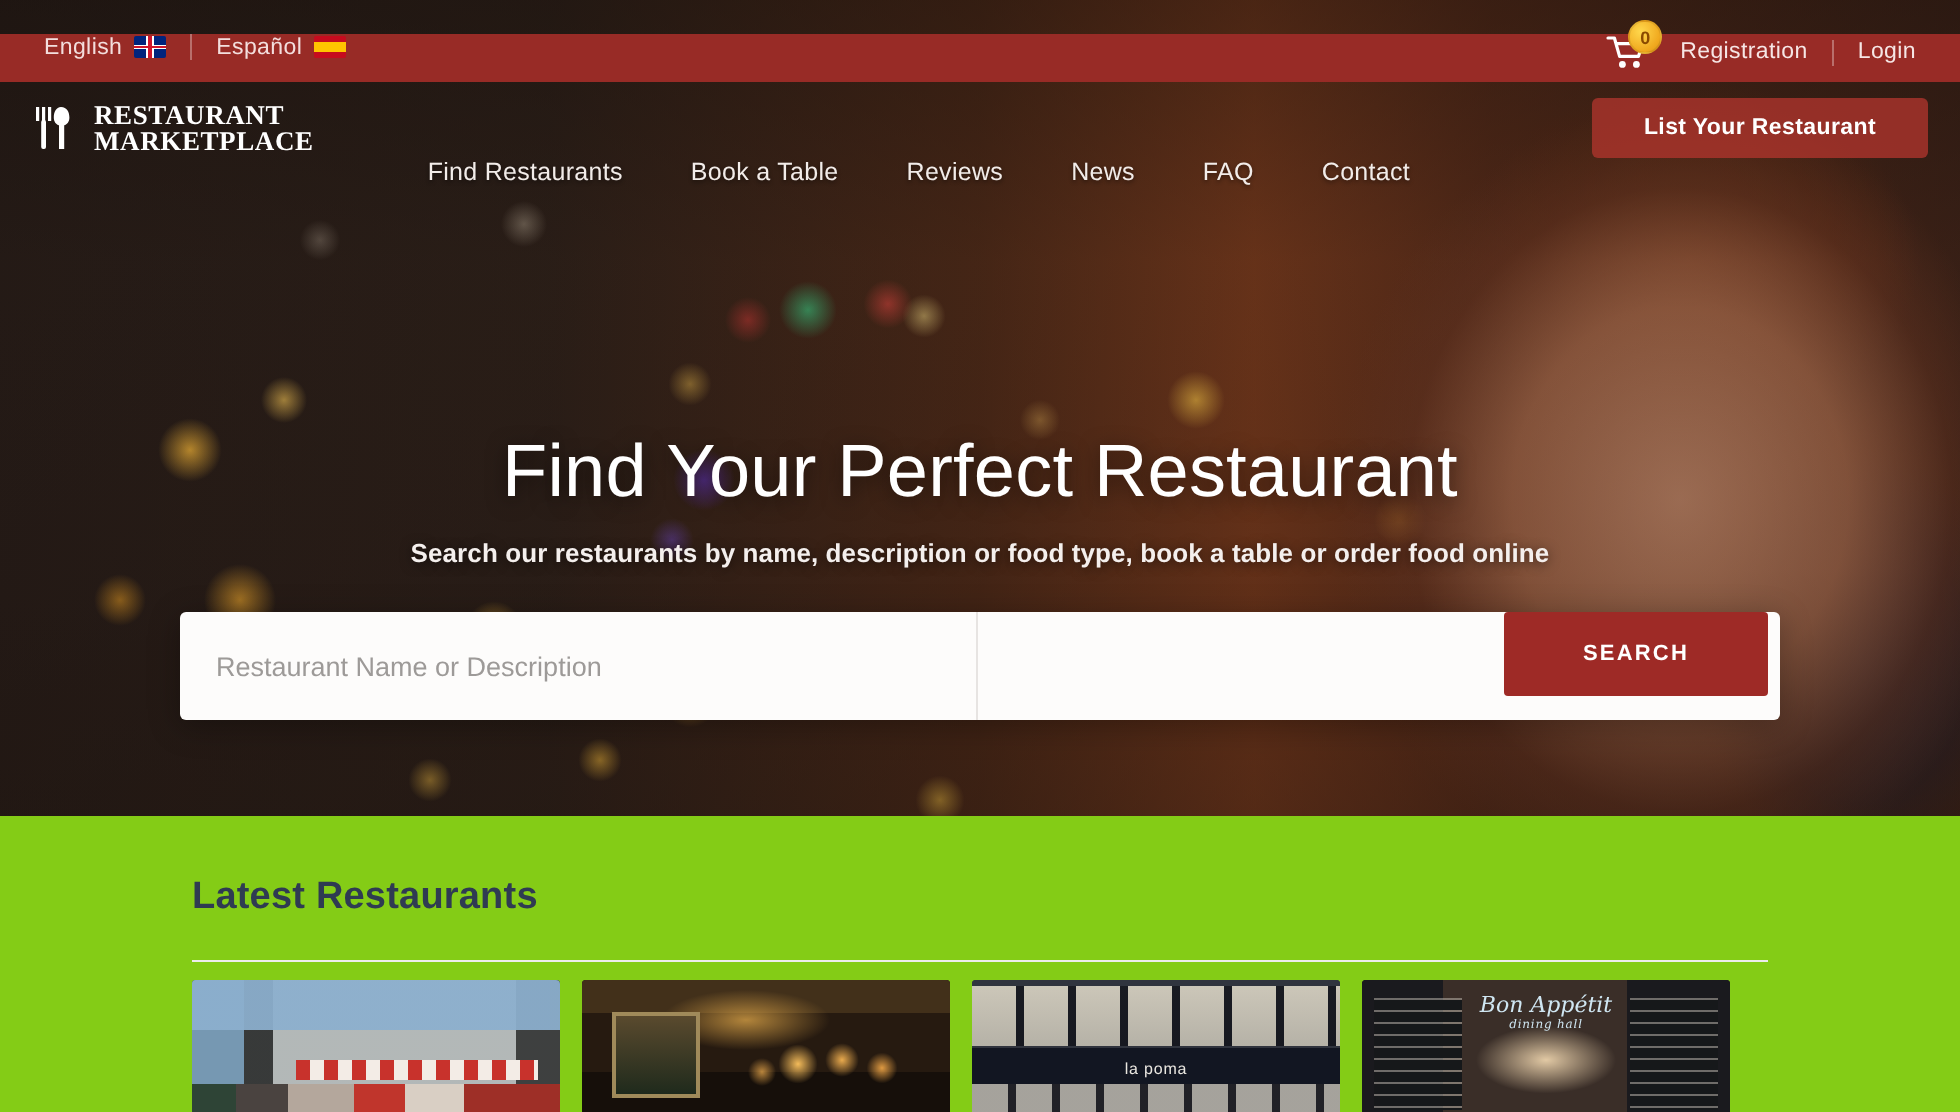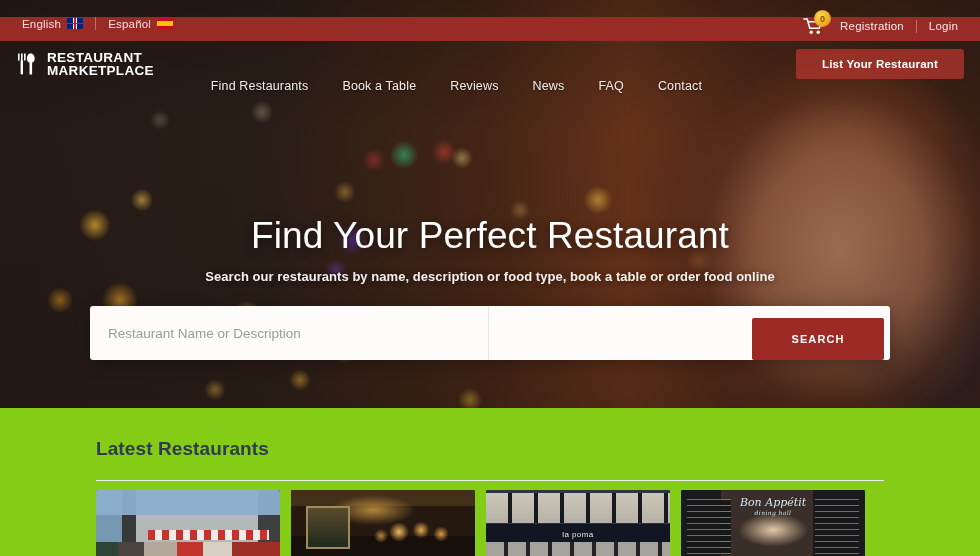--- a/index.html
+++ b/index.html
@@ -122,21 +122,21 @@
   }
   .logo {
     display: flex; align-items: center; gap: 9px;
     padding-left: 16px; cursor: pointer;
   }
   .logo-icon { width: 22px; height: 24px; display: block; }
   .logo-text {
     color: #ffffff; font-size: 13.5px; font-weight: bold;
     line-height: 13.5px; letter-spacing: .3px;
   }
-  .logo-text span { display: block; }
+  .logo-text span { display: block; font-family: Liberation Serif, serif; }
   .nav-links { display: flex; align-items: flex-end; margin-left: 40px; gap: 0; margin-top: 44px; }
   .nav-link {
     color: #f2ece9; font-size: 12.5px; text-decoration: none;
     padding: 0 17px; letter-spacing: .15px; cursor: pointer;
     text-shadow: 0 1px 2px rgba(0,0,0,.45);
   }
   .list-btn {
     margin-left: auto; margin-right: 16px;
     background: rgba(175,52,45,.78);
     color: #fff; font-size: 11.5px; font-weight: bold;
@@ -162,21 +162,21 @@
     color: #f4efed; font-size: 13px; font-weight: bold;
     letter-spacing: .05px;
     text-shadow: 0 1px 6px rgba(0,0,0,.55);
   }
   .searchbar {
     margin-top: 22px;
     width: 800px; height: 54px;
     background: #fdfcfb;
     border-radius: 3px;
     box-shadow: 0 3px 16px rgba(0,0,0,.3);
-    display: flex; align-items: flex-end;
+    display: flex; align-items: flex-start;
     overflow: hidden;
   }
   .sb-field {
     height: 54px; display: flex; align-items: center;
     gap: 9px; padding: 0 18px;
   }
   .sb-field.first { width: 398px; }
   .sb-divider { width: 1px; height: 54px; background: #e7e4e2; }
   .sb-field.second { width: 262px; }
   .sb-input {

